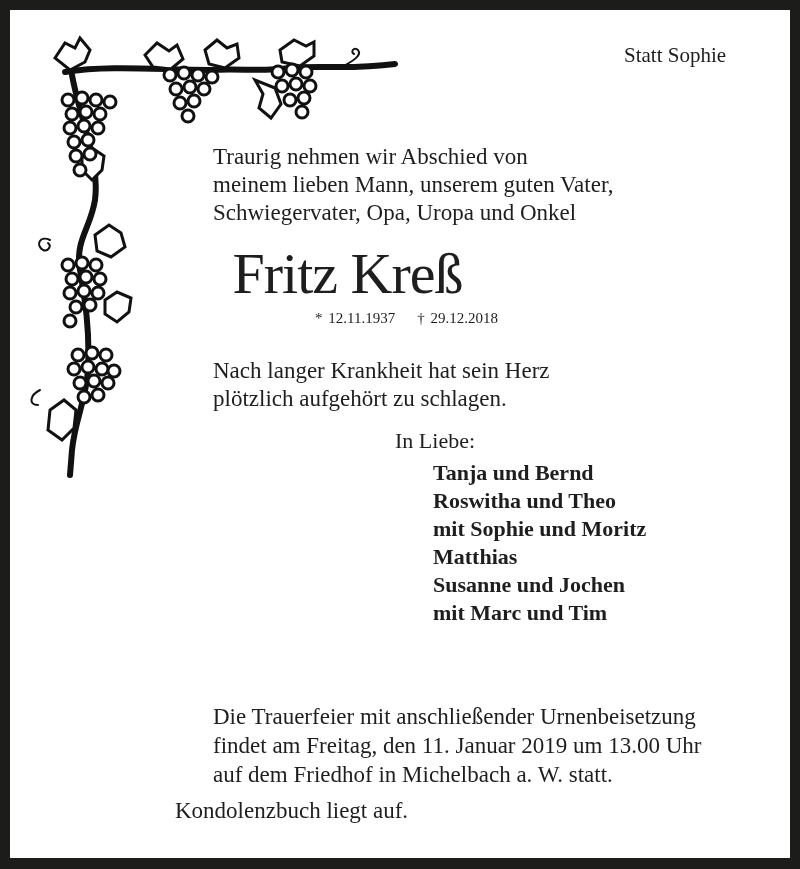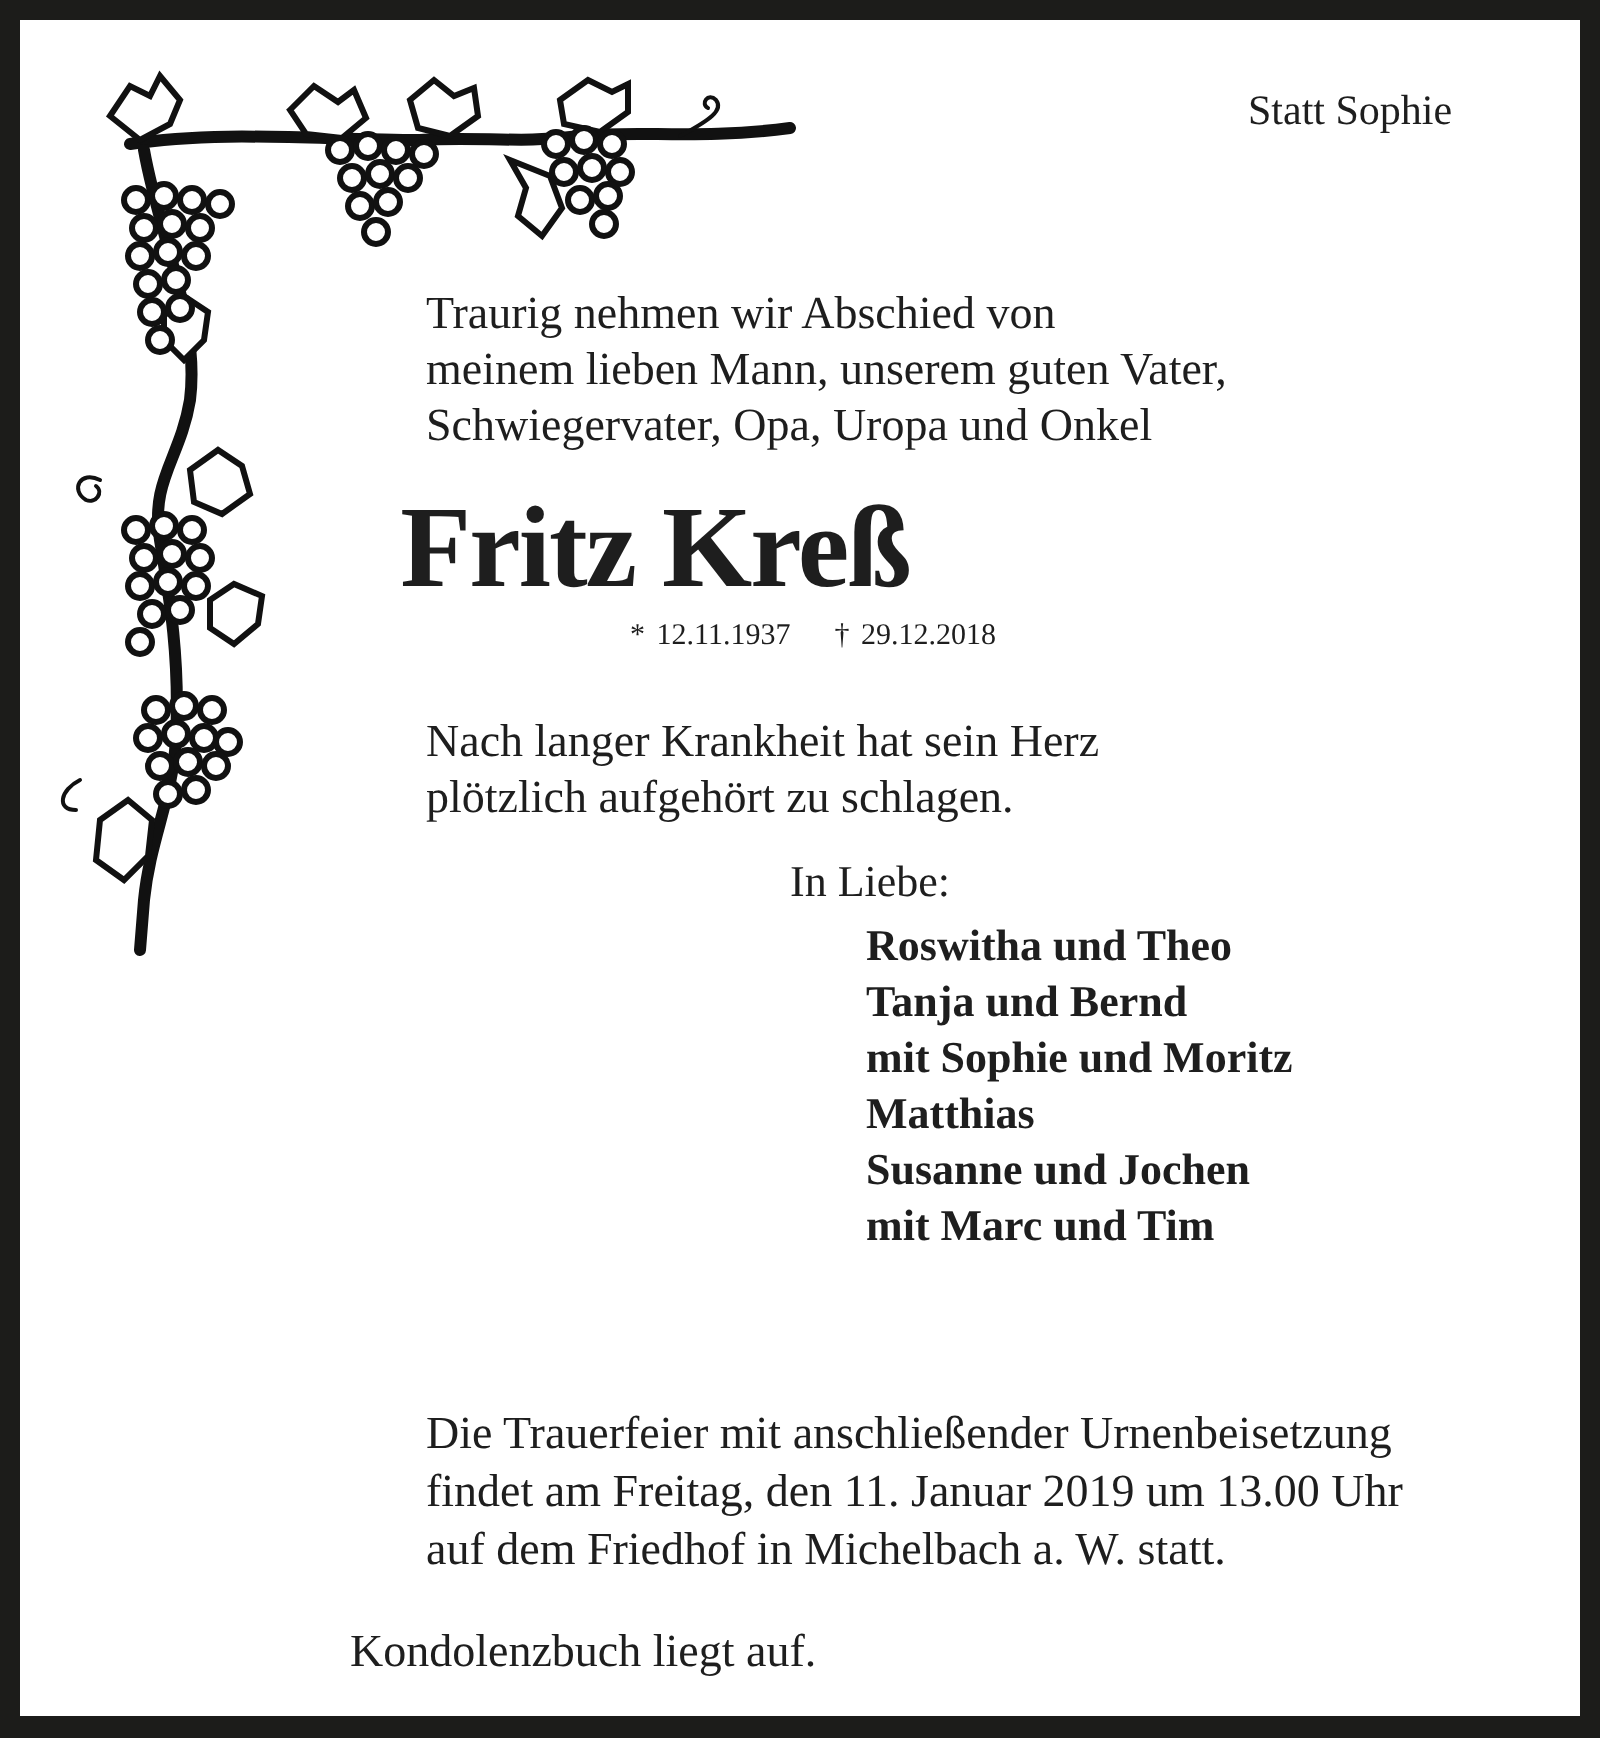--- a/index.html
+++ b/index.html
@@ -13,28 +13,28 @@
     }
     .card {
       position: absolute;
       left: 10px; top: 10px;
       width: 780px; height: 848px;
       background: #ffffff;
     }
     .txt { position: absolute; white-space: nowrap; font-family: "Liberation Serif", serif; color: #1e1e1e; }
     .statt { left: 614px; top: 33px; font-size: 21px; }
     .intro { left: 165px; top: 133px; font-size: 23px; line-height: 28px; }
-    .name { left: 0; width: 635px; text-align: center; top: 230px; font-size: 58px; font-weight: bold; letter-spacing: -1px; }
+    .name { left: 0; width: 635px; text-align: center; top: 230px; font-size: 58px; font-weight: normal; letter-spacing: -1px; padding-left: 20px; }
     .dates { left: 305px; top: 300px; font-size: 15px; word-spacing: 2px; }
     .dates .gap { display: inline-block; width: 22px; }
     .illness { left: 165px; top: 347px; font-size: 23px; line-height: 28px; }
     .liebe { left: 385px; top: 418px; font-size: 22px; }
     .family { left: 385px; top: 449px; font-size: 22px; line-height: 28px; font-weight: bold; }
     .funeral { left: 165px; top: 692px; font-size: 23px; line-height: 29px; }
-    .kondolenz { left: 165px; top: 788px; font-size: 23px; margin-top: 15px; }
+    .kondolenz { left: 165px; top: 788px; font-size: 23px; }
     .line { display: block; margin-left: 38px; }
     svg.vine { position: absolute; left: 0; top: 0; }
   </style>
 </head>
 <body>
 
 <div class="card">
 
   <svg class="vine" width="400" height="480" viewBox="0 0 400 480">
     <g fill="none" stroke="#111" stroke-linecap="round">
@@ -146,22 +146,22 @@
   </div>
 
   <div class="txt illness">
     <span class="line">Nach langer Krankheit hat sein Herz</span>
     <span class="line">plötzlich aufgehört zu schlagen.</span>
   </div>
 
   <div class="txt liebe">In Liebe:</div>
 
   <div class="txt family">
+    <span class="line">Tanja und Bernd</span>
     <span class="line">Roswitha und Theo</span>
-    <span class="line">Tanja und Bernd</span>
     <span class="line">mit Sophie und Moritz</span>
     <span class="line">Matthias</span>
     <span class="line">Susanne und Jochen</span>
     <span class="line">mit Marc und Tim</span>
   </div>
 
   <div class="txt funeral">
     <span class="line">Die Trauerfeier mit anschließender Urnenbeisetzung</span>
     <span class="line">findet am Freitag, den 11. Januar 2019 um 13.00 Uhr</span>
     <span class="line">auf dem Friedhof in Michelbach a. W. statt.</span>

